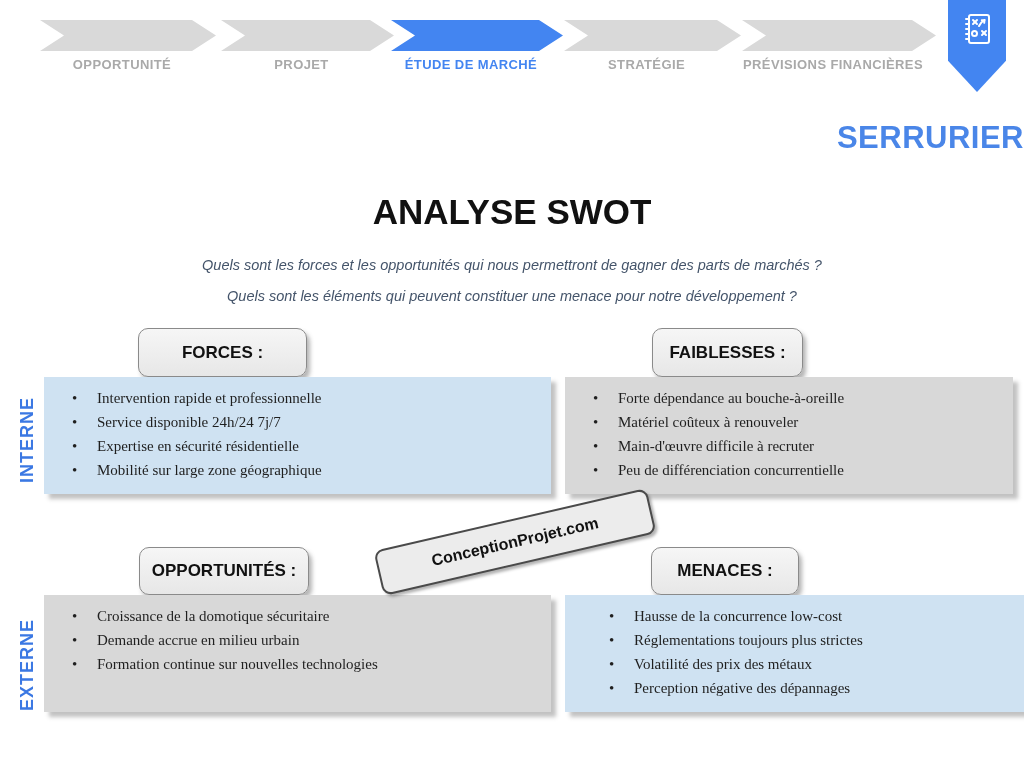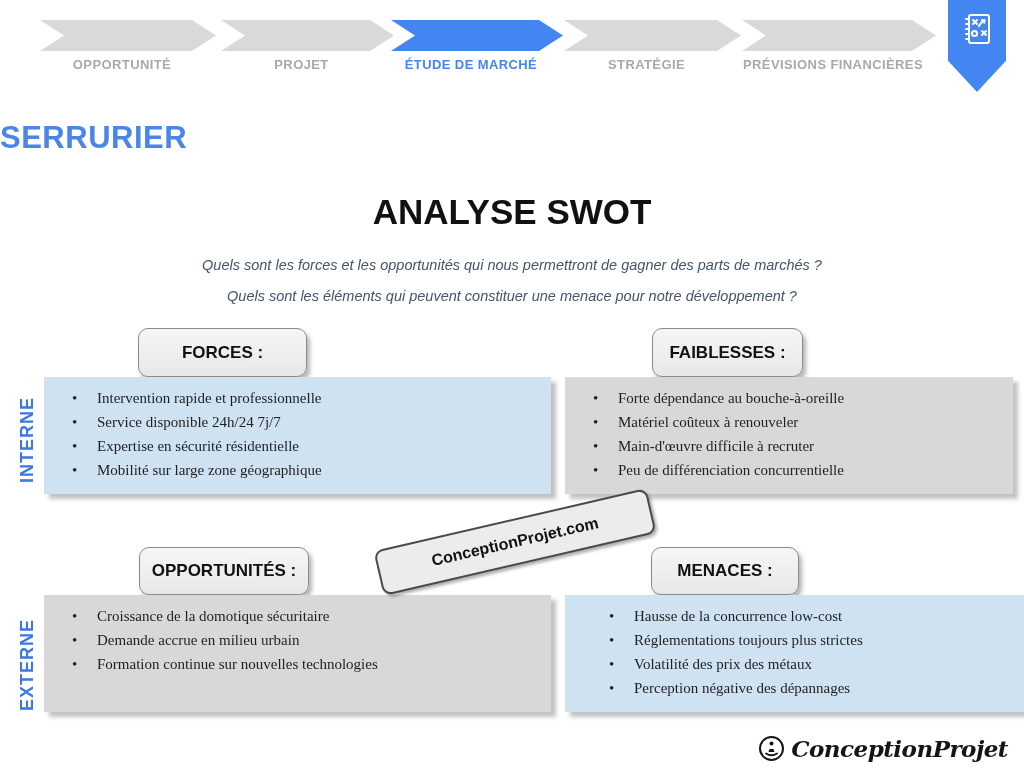--- a/index.html
+++ b/index.html
@@ -14,21 +14,21 @@
   .step-label{position:absolute;top:57px;left:-12px;right:0;text-align:center;
               font-size:13px;font-weight:bold;letter-spacing:.4px;color:#a9a9a9;white-space:nowrap;}
   .step-label.active{color:#4385f1;}
 
   
   .ribbon{position:absolute;left:948px;top:0;width:58px;height:92px;background:#4385f1;
           clip-path:polygon(0 0,100% 0,100% 66%,50% 100%,0 66%);}
   .ribbon svg{position:absolute;left:14px;top:12px;}
 
   
-  .business-title{position:absolute;top:120px;left:0;width:100%;text-align:left;
+  .business-title{position:absolute;top:120px;left:0;width:100%;text-align:right;
                   font-size:31px;font-weight:bold;color:#4a86e8;letter-spacing:.5px;}
   .main-title{position:absolute;top:192px;left:0;width:100%;text-align:center;
               font-size:35px;font-weight:bold;color:#111;}
   .question{position:absolute;left:0;width:100%;text-align:center;font-style:italic;
             font-size:14.5px;color:#44546a;}
   .q1{top:257px;} .q2{top:288px;}
 
   
   .qlabel{position:absolute;border:1px solid #8a8a8a;border-radius:10px;
           background:linear-gradient(#f6f6f6,#e7e7e7);
@@ -157,23 +157,14 @@
     <ul>
         <li>Hausse de la concurrence low-cost</li>
         <li>Réglementations toujours plus strictes</li>
         <li>Volatilité des prix des métaux</li>
         <li>Perception négative des dépannages</li>
       </ul>
   </div>
 
   <div class="watermark">ConceptionProjet.com</div>
 
-  <div class="footer-brand">
-    <svg width="27" height="27" viewBox="0 0 27 27">
-      <circle cx="13.5" cy="13.5" r="11.5" fill="none" stroke="#151515" stroke-width="2"></circle>
-      <circle cx="13.5" cy="8.5" r="2" fill="#151515"></circle>
-      <path d="M11.5 14 L15.5 14 L16.5 17 L10.5 17 Z" fill="#151515"></path>
-      <path d="M8 18.5 Q13.5 22 19 18.5" fill="none" stroke="#151515" stroke-width="1.8" stroke-linecap="round"></path>
-    </svg>
-    <span class="brand-text">ConceptionProjet</span>
-  </div>
 
 </div>
 
 </body></html>

